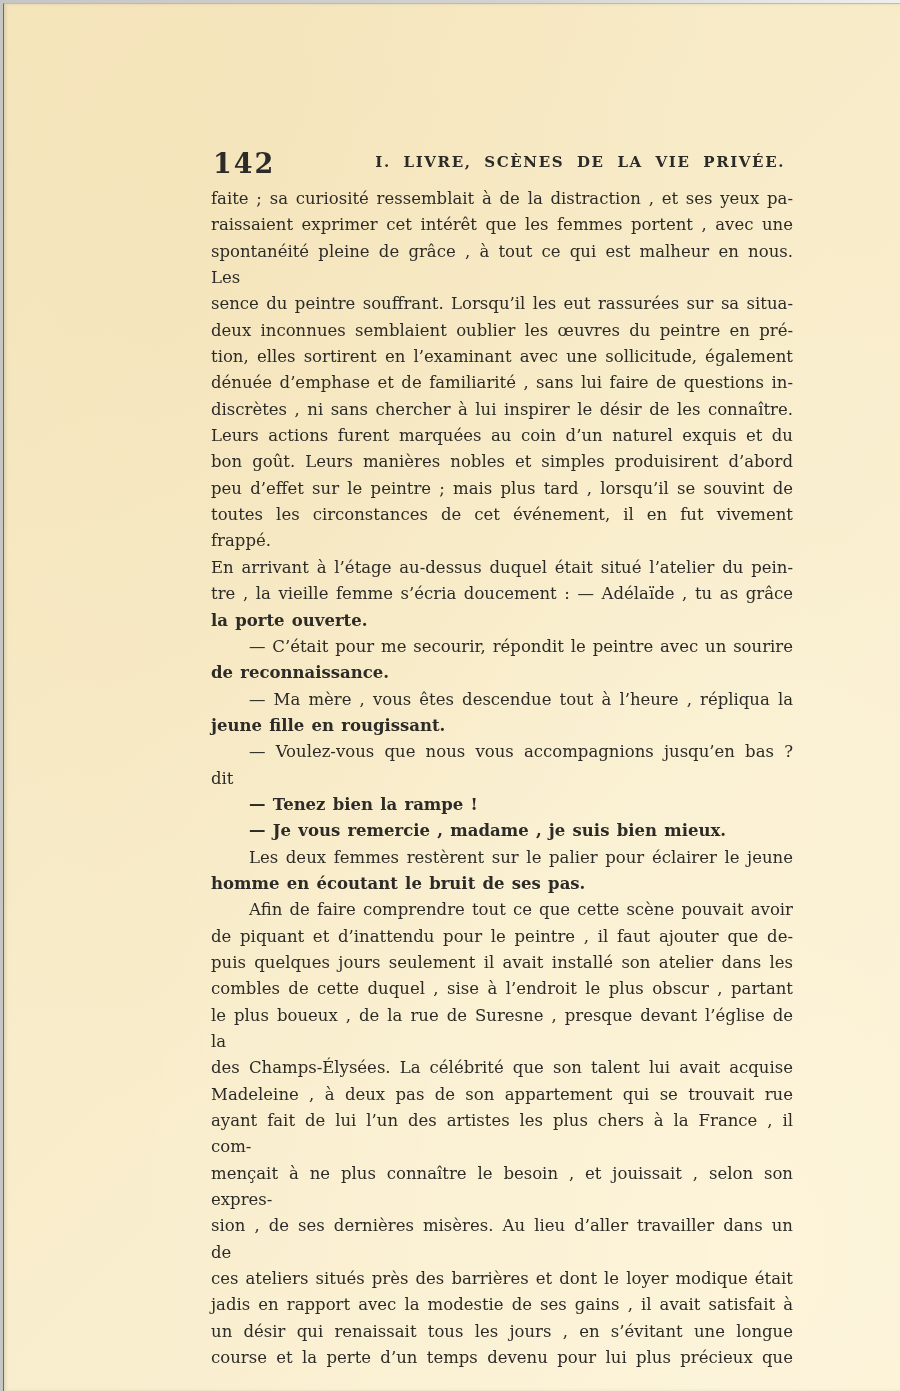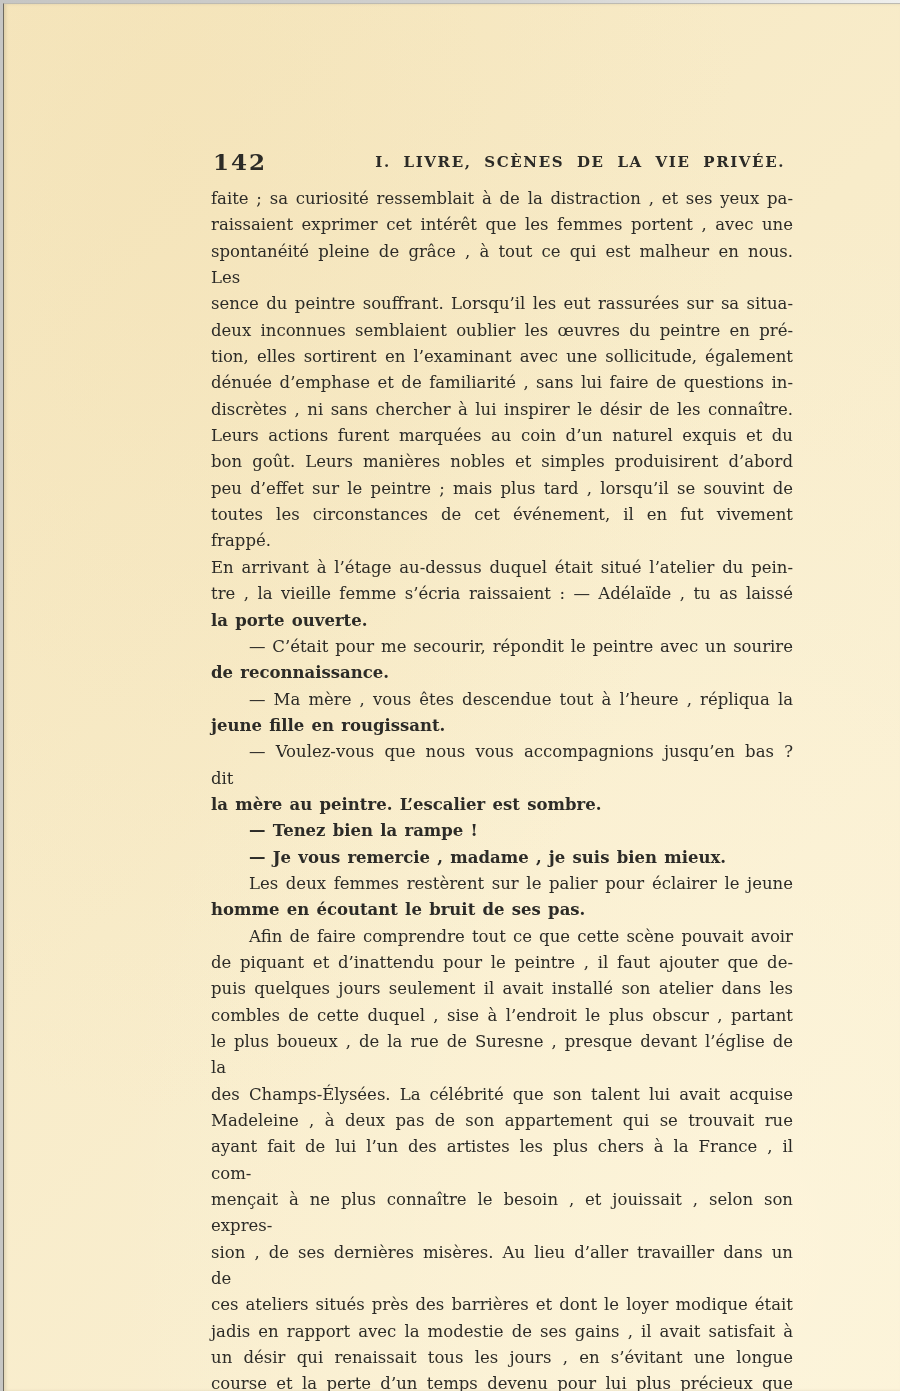--- a/index.html
+++ b/index.html
@@ -38,21 +38,21 @@
   }
   .running-head {
     position: relative;
     height: 24px;
     margin-bottom: 14px;
   }
   .page-number {
     position: absolute;
     left: 2px;
     top: 0;
-    font-size: 23px;
+    font-size: 27px;
     letter-spacing: 2px;
     font-weight: 600;
   }
   .head-title {
     text-align: right;
     font-size: 15px;
     font-weight: 700;
     letter-spacing: 1.6px;
     word-spacing: 6px;
     padding-top: 5px;
@@ -93,34 +93,33 @@
           <div class="tline">sence du peintre souffrant. Lorsqu’il les eut rassurées sur sa situa-</div>
           <div class="tline">deux inconnues semblaient oublier les œuvres du peintre en pré-</div>
           <div class="tline">tion, elles sortirent en l’examinant avec une sollicitude, également</div>
           <div class="tline">dénuée d’emphase et de familiarité , sans lui faire de questions in-</div>
           <div class="tline">discrètes , ni sans chercher à lui inspirer le désir de les connaître.</div>
           <div class="tline">Leurs actions furent marquées au coin d’un naturel exquis et du</div>
           <div class="tline">bon goût. Leurs manières nobles et simples produisirent d’abord</div>
           <div class="tline">peu d’effet sur le peintre ; mais plus tard , lorsqu’il se souvint de</div>
           <div class="tline">toutes les circonstances de cet événement, il en fut vivement frappé.</div>
           <div class="tline">En arrivant à l’étage au-dessus duquel était situé l’atelier du pein-</div>
-          <div class="tline">tre , la vieille femme s’écria raissaient : — Adélaïde , tu as laissé</div>
+          <div class="tline">tre , la vieille femme s’écria doucement : — Adélaïde , tu as grâce</div>
           <div class="tline last">la porte ouverte.</div>
         </div>
         <div class="para">
           <div class="tline first-indent">— C’était pour me secourir, répondit le peintre avec un sourire</div>
           <div class="tline last">de reconnaissance.</div>
         </div>
         <div class="para">
           <div class="tline first-indent">— Ma mère , vous êtes descendue tout à l’heure , répliqua la</div>
           <div class="tline last">jeune fille en rougissant.</div>
         </div>
         <div class="para">
           <div class="tline first-indent">— Voulez-vous que nous vous accompagnions jusqu’en bas ? dit</div>
-          <div class="tline last">la mère au peintre. L’escalier est sombre.</div>
         </div>
         <div class="para">
           <div class="tline last first-indent">— Tenez bien la rampe !</div>
         </div>
         <div class="para">
           <div class="tline last first-indent">— Je vous remercie , madame , je suis bien mieux.</div>
         </div>
         <div class="para">
           <div class="tline first-indent">Les deux femmes restèrent sur le palier pour éclairer le jeune</div>
           <div class="tline last">homme en écoutant le bruit de ses pas.</div>

